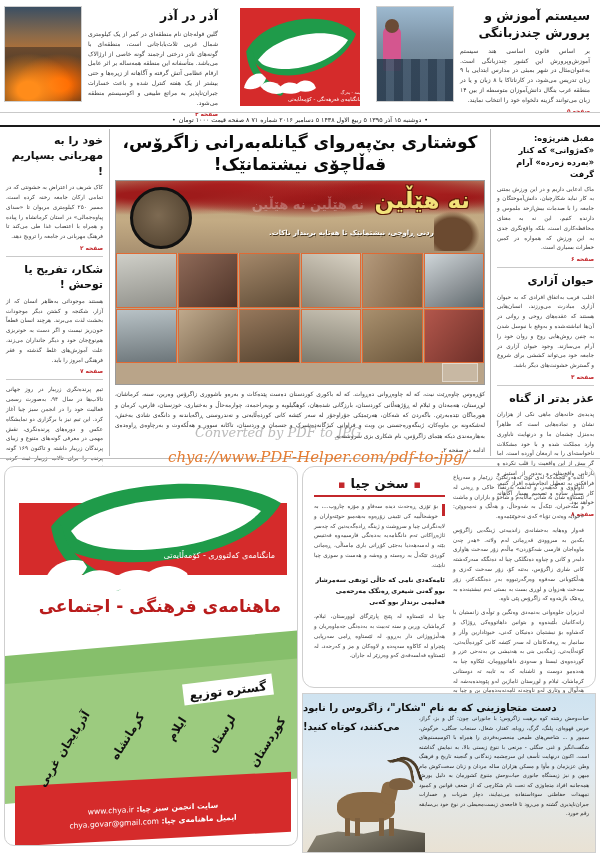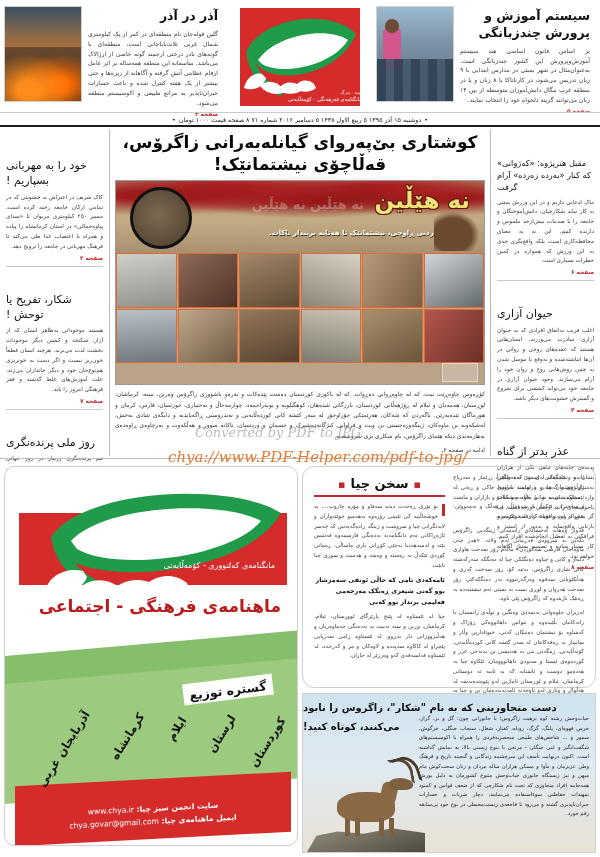--- a/index.html
+++ b/index.html
@@ -49,21 +49,21 @@
   .dot { color:#c3272b; margin:0 3px; font-size:6px; }
 
   
   .mainrow { position:absolute; left:0; top:129px; width:600px; height:327px; display:flex; }
 
   .sidecol { width:110px; padding:4px 6px; direction:rtl; text-align:right; }
   .sidecol.left { border-left:1px solid #b9b9b9; }
   .sidecol.right { border-right:1px solid #b9b9b9; }
   .side-item { padding-bottom:5px; margin-bottom:5px; border-bottom:1px solid #c9c9c9; }
   .side-item:last-child { border-bottom:none; }
-  .side-item h3 { font-size:11px; font-weight:normal; line-height:1.4; color:#111; margin-bottom:4px; text-align:left;margin-top:25px; }
+  .side-item h3 { font-size:11px; font-weight:bold; line-height:1.4; color:#111; margin-bottom:4px; text-align:right; }
   .side-item h3.sm { font-size:8.2px; line-height:1.45; }
   .side-item p { font-size:5.7px; line-height:1.72; color:#3c3c3c; text-align:justify; }
 
   .centercol { flex:1; padding:0 5px; direction:rtl; }
   .head-main { font-size:17px; font-weight:bold; text-align:center; color:#0a0a0a; line-height:1.3; padding:2px 0 5px; letter-spacing:-.3px; }
 
   .photoblock { position:relative; width:100%; height:205px; border:1px solid #9a9a9a; overflow:hidden; background:#b9a489; }
   .pb-banner { position:absolute; left:0; top:0; width:100%; height:72px;
     background:linear-gradient(180deg,#b9a079 0%,#c3ab84 55%,#a89070 100%); }
   .pb-blood { position:absolute; left:0; top:0; width:100%; height:48px;
@@ -96,21 +96,21 @@
   
   .wm1 { position:absolute; left:195px; top:425px; font-size:13px; color:rgba(120,120,120,.5);
     font-family:"DejaVu Serif", serif; font-style:italic; direction:ltr; }
   .wm2 { position:absolute; left:168px; top:448px; font-size:15px; color:#e2701f;
     font-family:"DejaVu Serif", serif; font-style:italic; direction:ltr; opacity:.92; }
 
   
   .bottomrow { position:absolute; left:0; top:462px; width:600px; height:395px; display:flex; }
   .ad { width:296px; height:380px; margin:4px; position:relative; overflow:hidden;
     border:1px solid #cfcfcf; border-radius:10px; background:#fff; }
-  .ad-logo { position:absolute; left:0; top:10px; width:296px; height:130px;text-align:center; }
+  .ad-logo { position:absolute; left:0; top:0; width:296px; height:130px;text-align:center; }
   .ad-red { position:absolute; left:14px; top:36px; width:268px; height:72px; background:#d52b2b; }
   .ad-subk { position:absolute; right:26px; top:84px; font-size:8px; color:#fff; direction:rtl; }
   .ad-title { position:absolute; right:16px; top:128px; text-align:right; direction:rtl; z-index:4; }
   .ad-title .l1 { font-size:17px; font-weight:bold; color:#b91c1c; line-height:1.35; }
   .ad-title .l2 { font-size:17px; font-weight:bold; color:#111; line-height:1.35; }
   .ad-green1 { position:absolute; left:-10px; top:176px; width:320px; height:30px; background:#86bf6b; transform:skewY(-5deg); }
   .ad-green2 { position:absolute; left:-10px; top:204px; width:320px; height:120px; background:#9ccb7f; transform:skewY(-5deg); }
   .ad-dist { position:absolute; right:24px; top:212px; background:#fff; padding:1px 6px; transform:rotate(-7deg); z-index:5; }
   .ad-dist span { font-size:12.5px; font-weight:bold; color:#111; direction:rtl; }
   .provinces { position:absolute; left:0; top:226px; width:296px; height:95px; z-index:5; }
@@ -286,21 +286,20 @@
         <h3>خود را به مهربانی بسپاریم !</h3>
         <p>کاک شریف در اعتراض به خشونتی که در تمامی ارکان جامعه رخنه کرده است، مسیر ۲۵۰ کیلومتری مریوان تا «سدای پیاوه‌جمالی» در استان کرمانشاه را پیاده و همراه با اعتصاب غذا طی می‌کند تا فرهنگ مهربانی در جامعه را ترویج دهد.</p>
         <span class="pagelink">صفحه ۲</span>
       </div>
       <div class="side-item">
         <h3>شکار، تفریح یا توحش !</h3>
         <p>هستند موجوداتی به‌ظاهر انسان که از آزار، شکنجه و کشتن دیگر موجودات بخشت لذت می‌برند. هرچند انسان قطعاً خون‌ریز نیست و اگر دست به خونریزی هم‌نوع‌جان خود و دیگر جانداران می‌زند، علت آموزش‌های غلط گذشته و فقر فرهنگی امروز را باید.</p>
         <span class="pagelink">صفحه ۷</span>
       </div>
       <div class="side-item">
-        <h3>روز ملی پرنده‌نگری</h3>
         <p>تیم پرنده‌نگری زریبار در روز جهانی تالاب‌ها در سال ۹۴، به‌صورت رسمی فعالیت خود را در انجمن سبز چیا آغاز کرد. این تیم نیز با برگزاری دو نمایشگاه عکس و دوره‌های پرنده‌نگری، نقش مهمی در معرفی گونه‌های متنوع و زیبای پرندگان زریبار داشته و تاکنون ۱۶۹ گونه پرنده را برای تالاب زریبار ثبت کرده است.</p>
         <span class="pagelink">صفحه ۶</span>
       </div>
     </div>
   </div>
 
   <div class="divider-h"></div>
 
   <div class="wm1">Converted by PDF to JPG</div>
   <div class="wm2">chya://www.PDF-Helper.com/pdf-to-jpg/</div>

